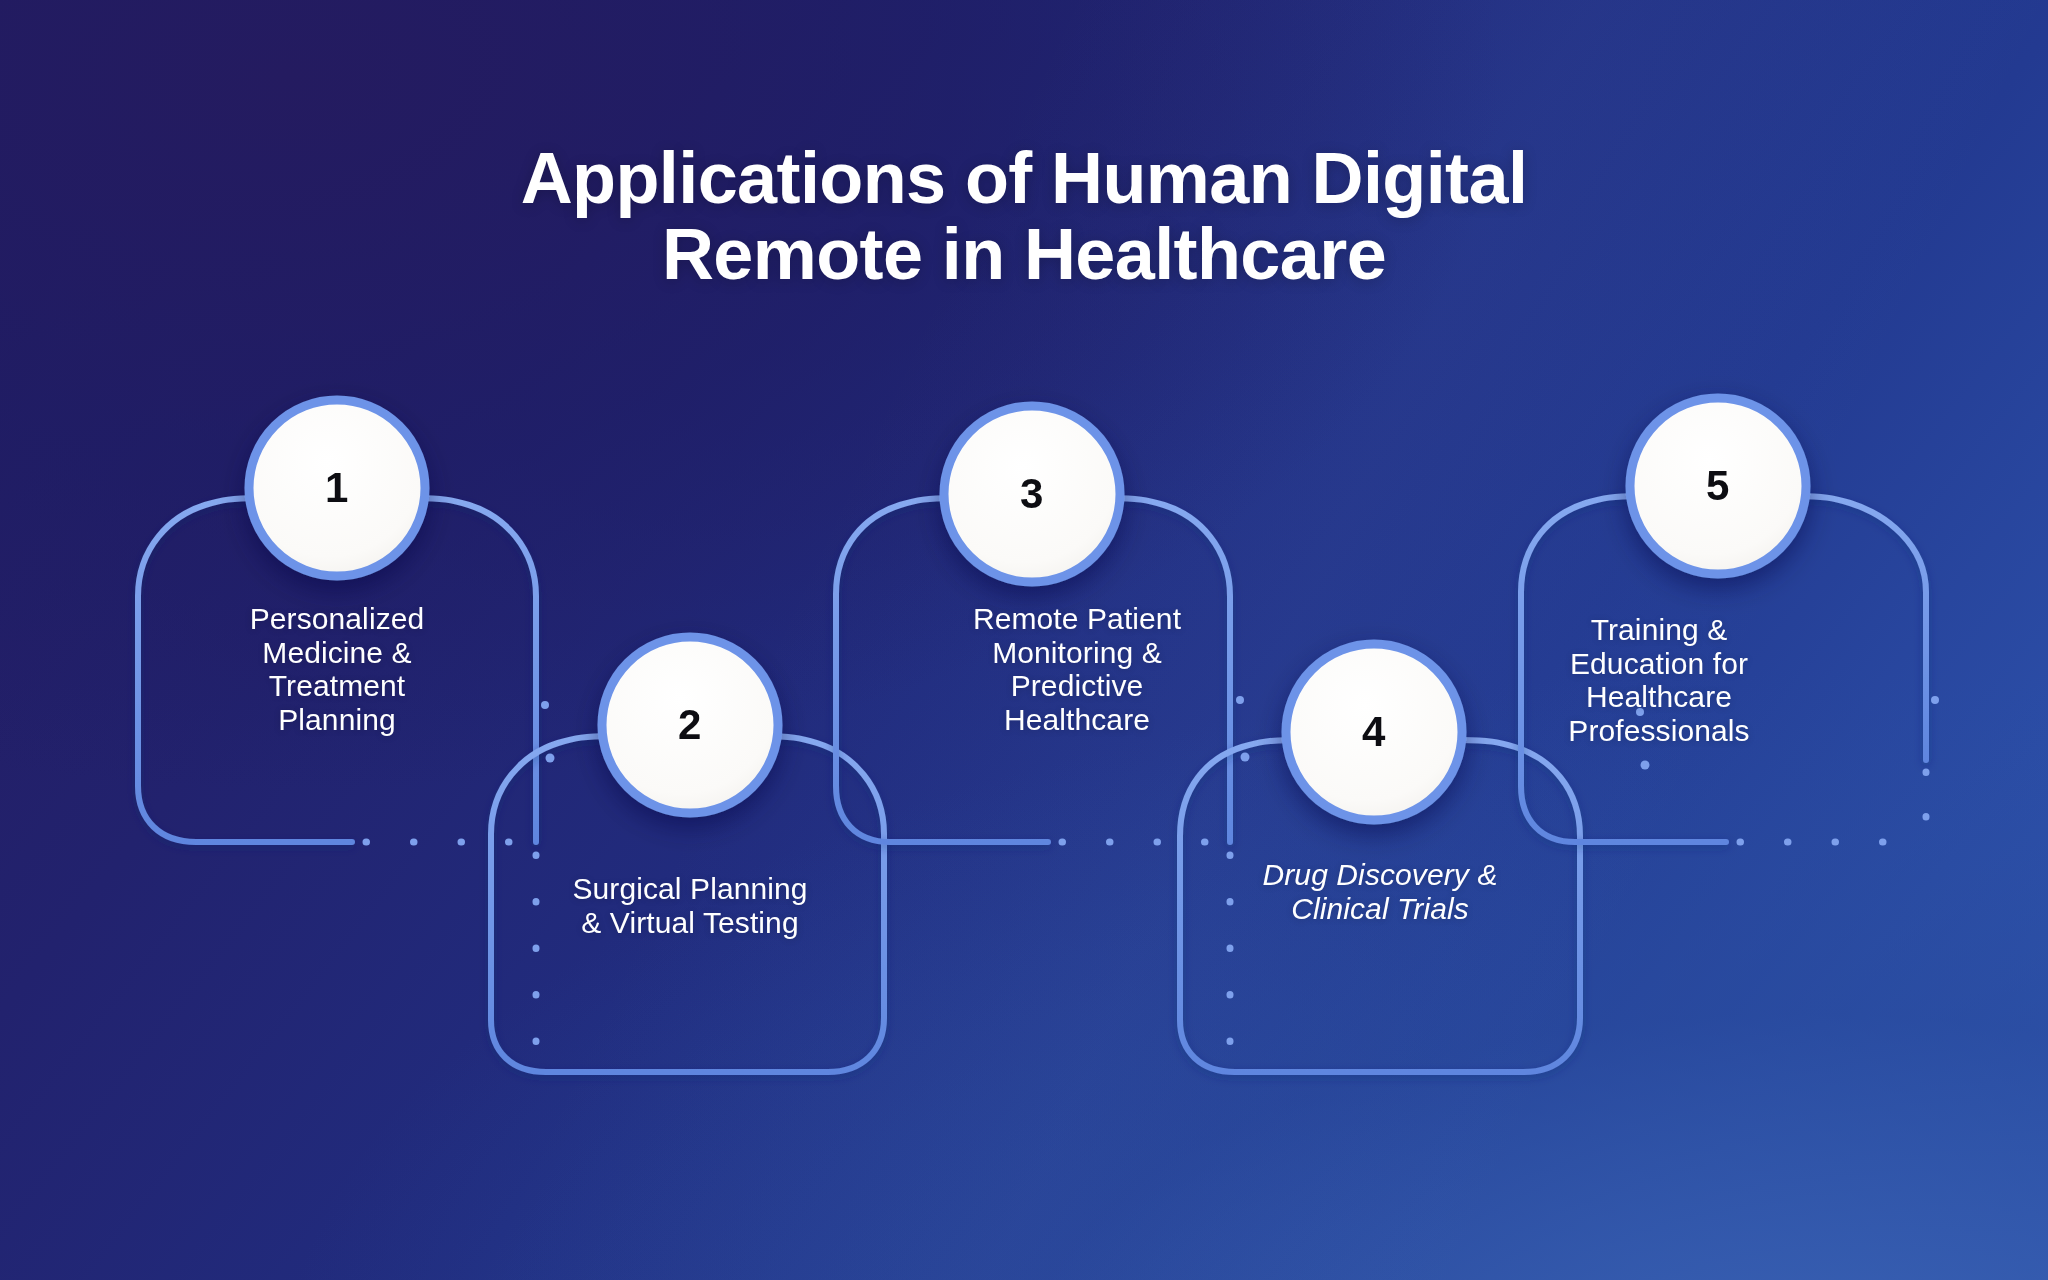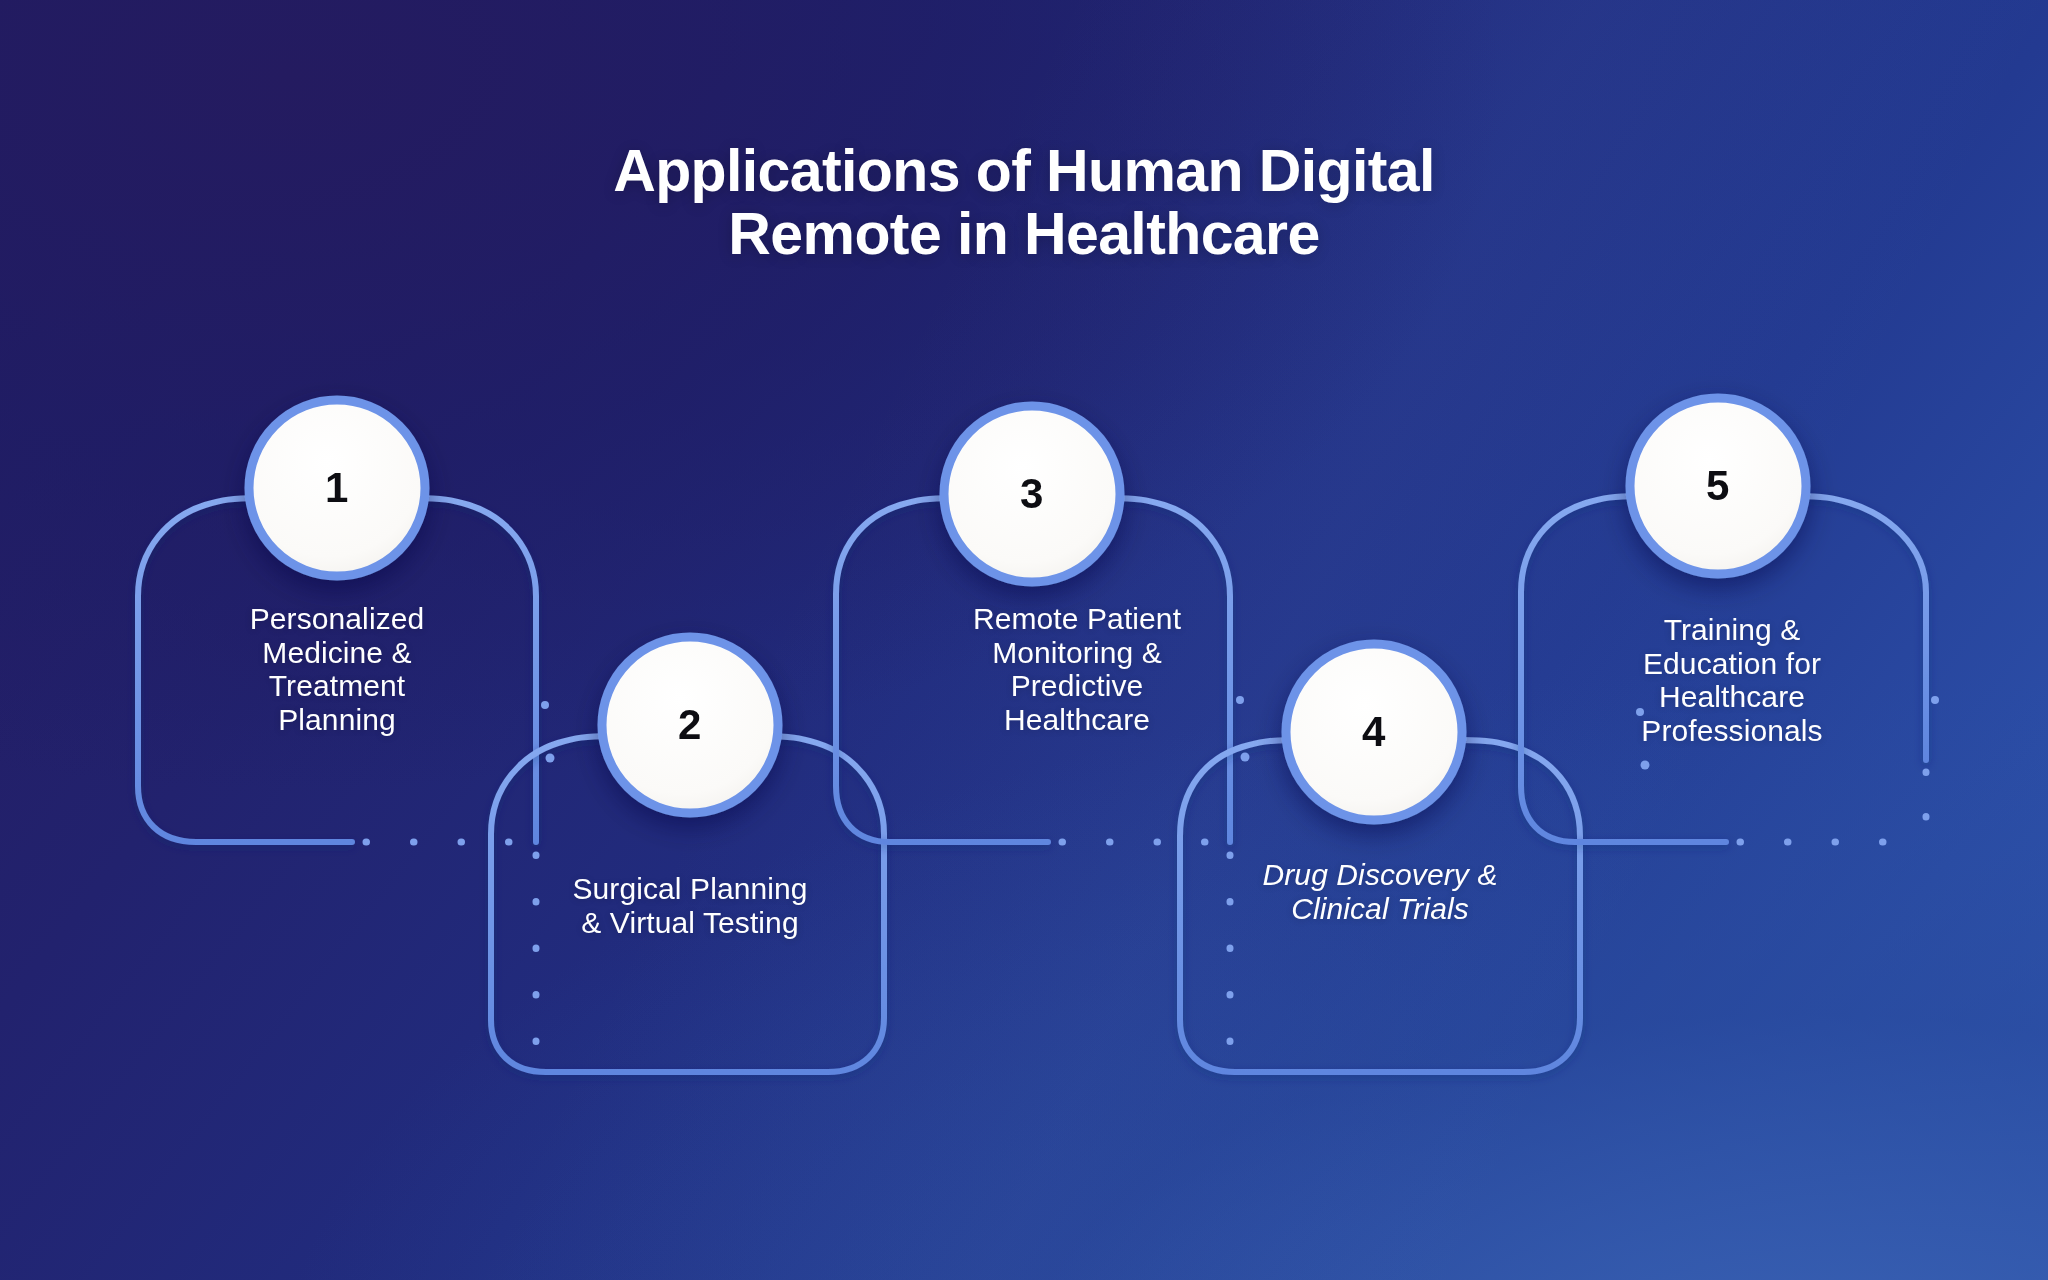--- a/index.html
+++ b/index.html
@@ -22,21 +22,21 @@
     content:"";position:absolute;inset:0;
     background:linear-gradient(115deg, rgba(255,255,255,0.00) 40%, rgba(120,160,230,0.055) 60%, rgba(255,255,255,0) 78%);
     pointer-events:none;
   }
 
   
   .title{
     position:absolute;left:0;right:0;top:140px;
     text-align:center;
     color:#ffffff;
-    font-size:59px;
+    font-size:72px;
     line-height:1.06;
     font-weight:800;
     letter-spacing:-0.6px;
     padding:0 260px;
     text-shadow:0 2px 14px rgba(0,0,0,0.22);
   }
 
   
   #diagram{position:absolute;left:0;top:0;width:2048px;height:1280px;}
 
@@ -209,18 +209,18 @@
 Planning</div>
 
   <div class="card-label" style="left:897px;top:602px;width:360px;">Remote Patient
 Monitoring &amp;
 Predictive
 Healthcare</div>
 
   <div class="card-label" style="left:1190px;top:858px;width:380px;font-style:italic;">Drug Discovery &amp;
 Clinical Trials</div>
 
-  <div class="card-label" style="left:1552px;top:613px;width:360px;">Training &amp;
+  <div class="card-label" style="left:1479px;top:613px;width:360px;">Training &amp;
 Education for
 Healthcare
 Professionals</div>
 
 </div>
 
 </body></html>

